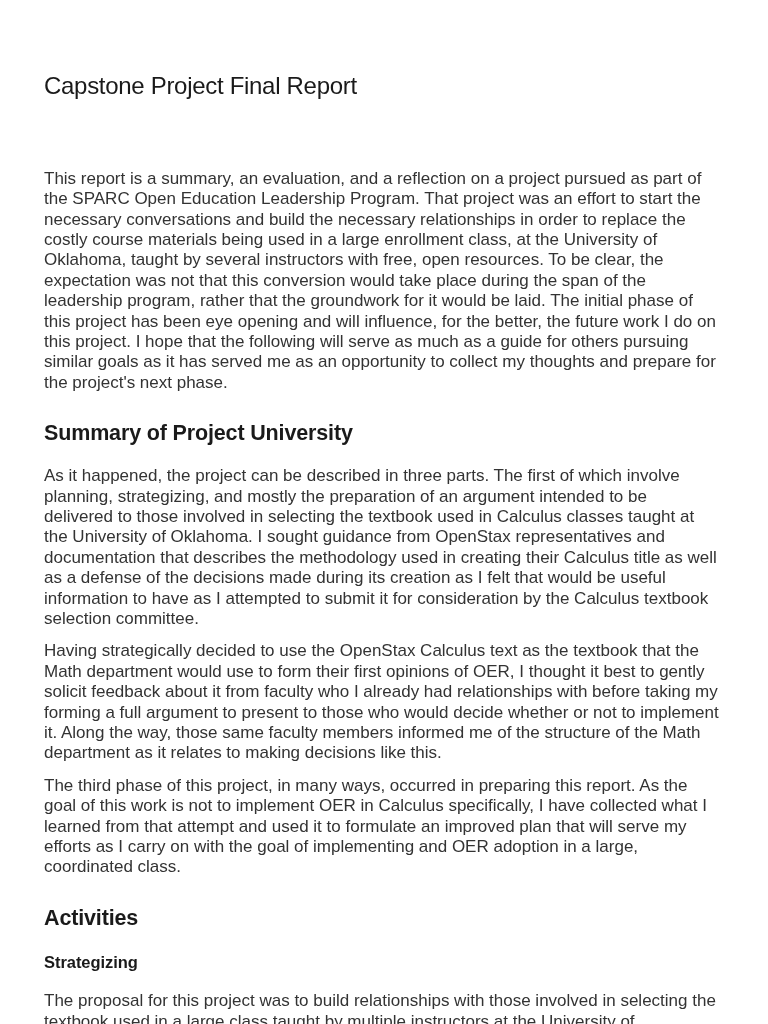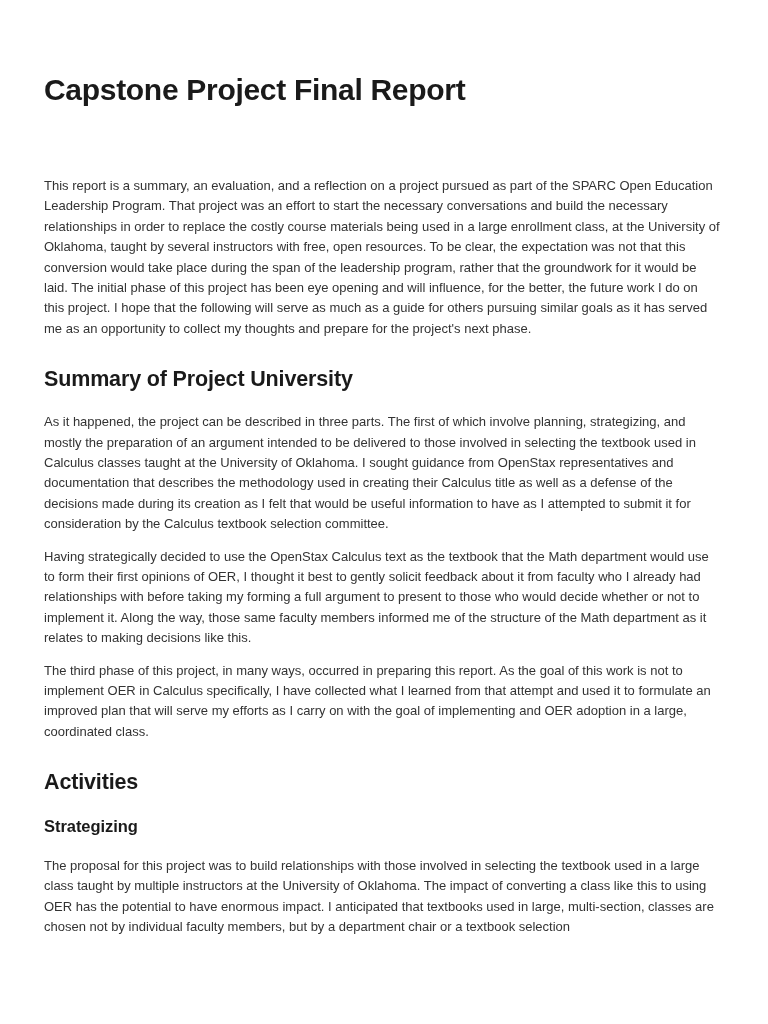--- a/index.html
+++ b/index.html
@@ -15,22 +15,22 @@
     -webkit-font-smoothing: antialiased;
   }
   .page {
     box-sizing: border-box;
     width: 768px;
     min-height: 1024px;
     background: #ffffff;
     padding: 44px 48px 0 44px;
   }
   .doc-title {
-    font-size: 30px;
-    font-weight: bold;
+    font-size: 24px;
+    font-weight: normal;
     color: #1a1a1a;
     letter-spacing: -0.3px;
     margin: 28px 0 0 0;
     line-height: 1.2;
   }
   .section-heading {
     font-size: 21.5px;
     font-weight: bold;
     color: #1a1a1a;
     letter-spacing: -0.15px;
@@ -39,21 +39,21 @@
   }
   .sub-heading {
     font-size: 16.5px;
     font-weight: bold;
     color: #1a1a1a;
     letter-spacing: -0.05px;
     line-height: 1.25;
     margin: 0;
   }
   .body-text {
-    font-size: 13px;
+    font-size: 17px;
     color: #333333;
     line-height: 20.4px;
     margin: 0;
     text-align: left;
     max-width: 676px;
   }
   .gap-title-to-abstract { height: 49px; }
   .gap-heading-to-body   { height: 19px; }
   .gap-para              { height: 12px; }
   .gap-body-to-heading   { height: 27px; }

